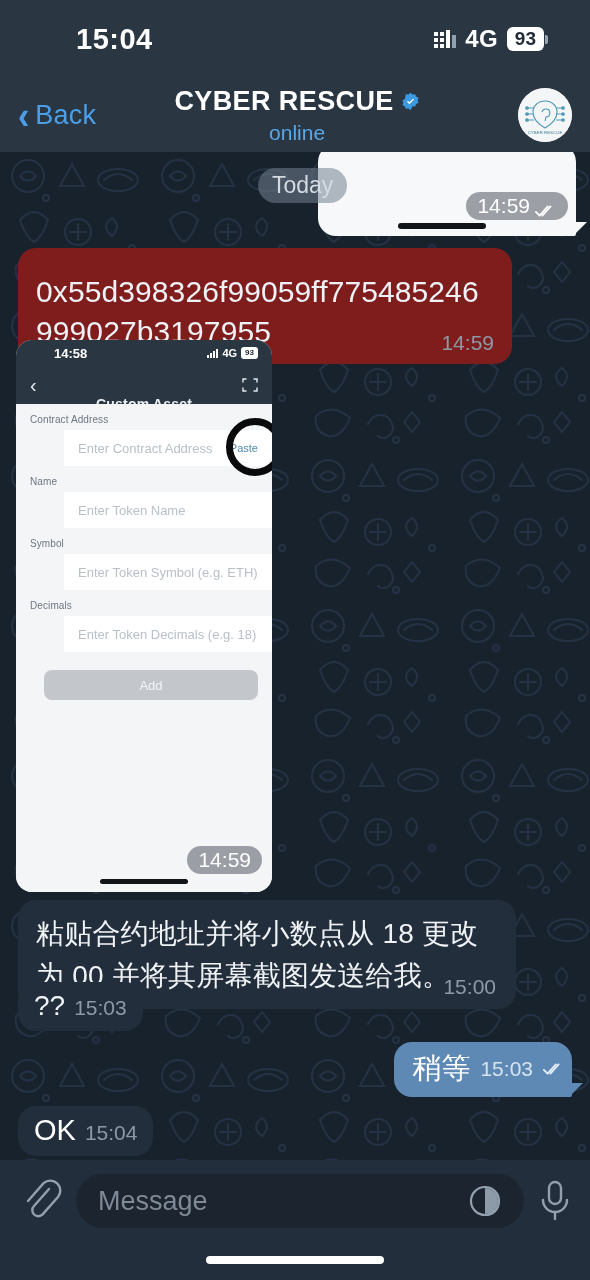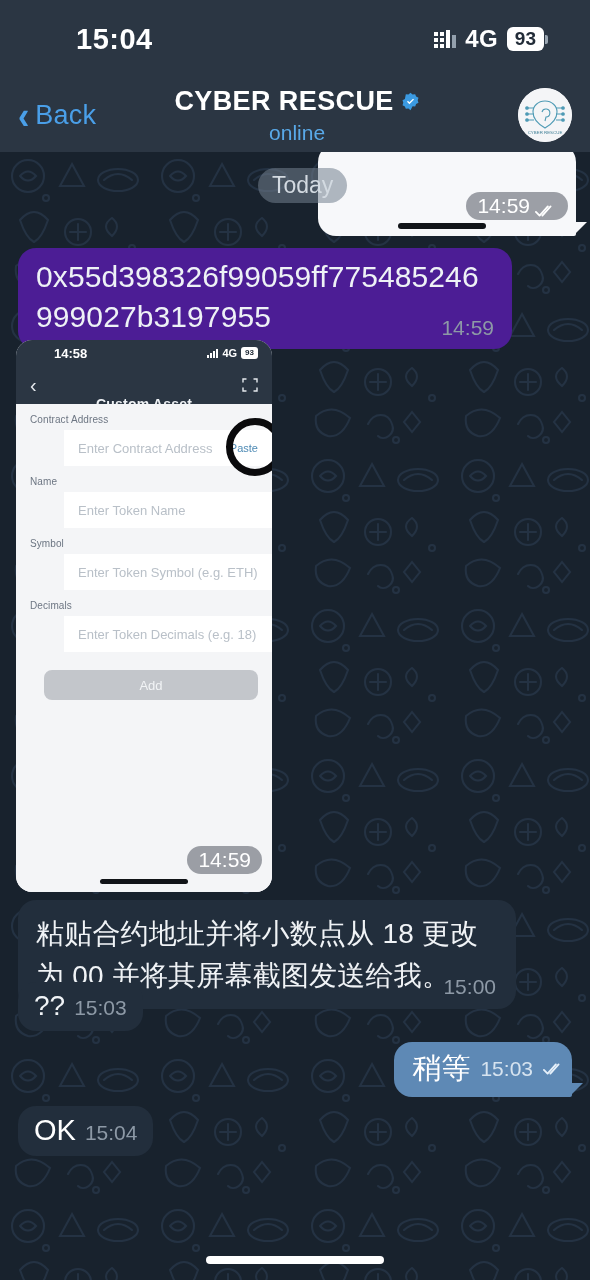--- a/index.html
+++ b/index.html
@@ -212,23 +212,23 @@
     font-size: 21px;
   }
   .ticks { display: inline-block; width: 22px; height: 14px; }
 
   
   .bubble-in-addr {
     position: absolute;
     left: 18px;
     top: 96px;
     width: 494px;
-    background: #4c1d95;
+    background: #7f1d1d;
     border-radius: 18px;
-    padding: 9px 18px 12px 18px;
+    padding: 24px 18px 12px 18px;
     z-index: 2;
   }
   .addr-text {
     color: #eef2f6;
     font-size: 30px;
     line-height: 40px;
     word-break: break-all;
     letter-spacing: 0.1px;
   }
   .addr-time {
@@ -624,16 +624,41 @@
       </span>
     </div>
 
     <div class="bubble-in-ok">
       <span class="ok-text">OK</span>
       <span class="ok-time">15:04</span>
     </div>
 
   </div>
 
+  <div id="inputbar">
+    <span class="attach-icon">
+      <svg viewBox="0 0 44 46" width="44" height="46" fill="none" stroke="#93a1af" stroke-width="2.4" stroke-linecap="round">
+        <path d="M31 13 L16 30 a6 6 0 0 0 8.6 8.4 L40 21 a10 10 0 0 0 -14.4 -13.8 L10 25"></path>
+      </svg>
+    </span>
+    <div class="msg-field">
+      <span class="msg-ph">Message</span>
+      <span class="sticker-icon">
+        <svg viewBox="0 0 34 34" width="34" height="34" fill="none" stroke="#93a1af" stroke-width="2.2">
+          <circle cx="17" cy="17" r="14"></circle>
+          <path d="M31 17 a14 14 0 0 1 -14 14 a14 14 0 0 1 -2 -0.2 a12 12 0 0 0 16 -13.8z" fill="#93a1af" stroke="none"></path>
+          <path d="M17 3 a14 14 0 0 0 -14 14 a14 14 0 0 0 7 12 a11 11 0 0 1 7 -26z" fill="#93a1af" stroke="none" opacity="0"></path>
+          <path d="M17 17 m0 -13 a13 13 0 0 1 13 13 a13 13 0 0 1 -13 13z" fill="#93a1af" stroke="none" opacity="0.95"></path>
+        </svg>
+      </span>
+    </div>
+    <span class="mic-icon">
+      <svg viewBox="0 0 34 46" width="34" height="46" fill="none" stroke="#93a1af" stroke-width="2.4" stroke-linecap="round">
+        <rect x="11" y="4" width="12" height="22" rx="6"></rect>
+        <path d="M5 22 a12 12 0 0 0 24 0"></path>
+        <path d="M17 34 v7"></path>
+      </svg>
+    </span>
+  </div>
 
   <div id="homeindicator"></div>
 
 </div>
 
 </body></html>

